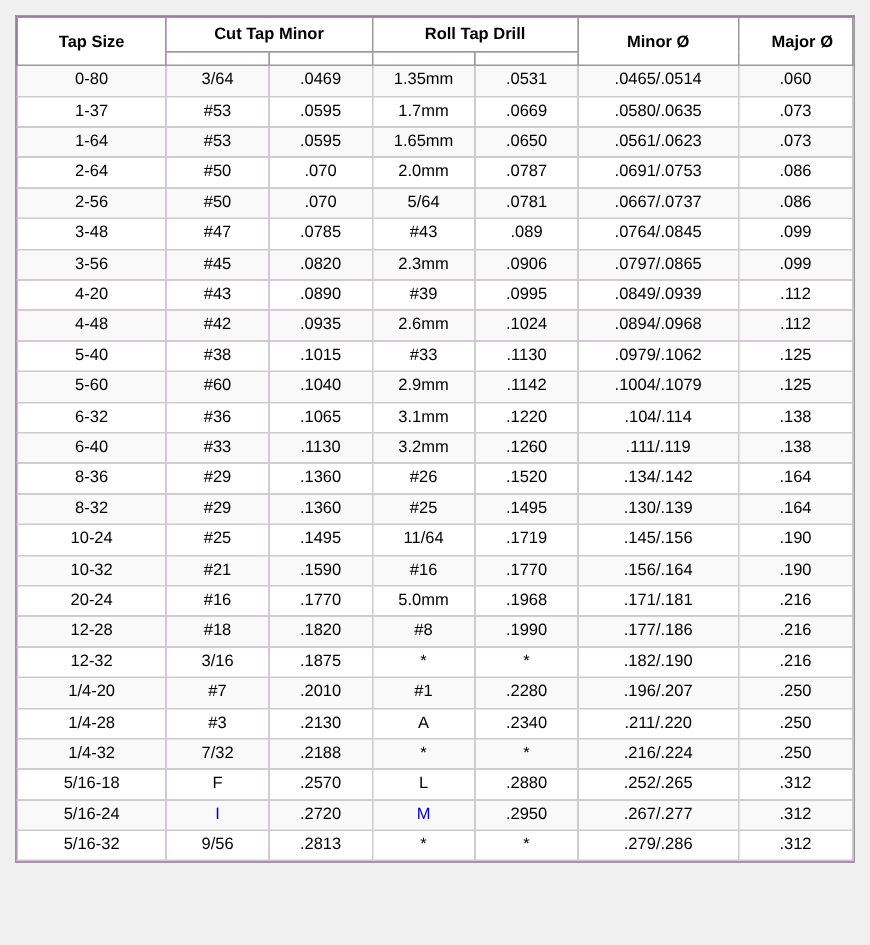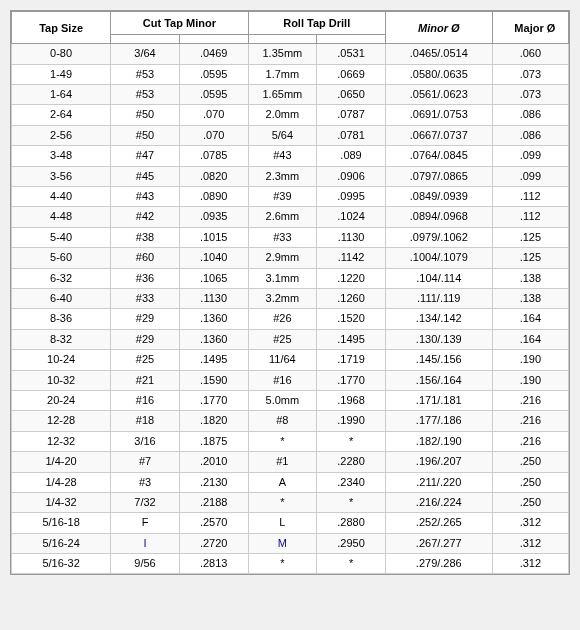--- a/index.html
+++ b/index.html
@@ -47,21 +47,21 @@
       background: #ffffff;
     }
     .blue-text {
       color: #0000cc;
     }
     .col-tapsize { width: 13%; }
     .col-cut1 { width: 9%; }
     .col-cut2 { width: 9%; }
     .col-roll1 { width: 9%; }
     .col-roll2 { width: 9%; }
-    .col-minor { width: 14%; font-weight: bold; font-style: italic; }
+    .col-minor { width: 14%; font-weight: bold; }
     .col-major { width: 10%; font-weight: bold; padding-left: 12px; }
   </style>
 </head>
 <body>
 
 <div class="table-container">
   <table>
     <thead>
       <tr>
         <th class="col-tapsize" rowspan="2">Tap Size</th>
@@ -81,21 +81,21 @@
     <tr>
           <td>0-80</td>
           <td>3/64</td>
           <td>.0469</td>
           <td>1.35mm</td>
           <td>.0531</td>
           <td>.0465/.0514</td>
           <td>.060</td>
         </tr>
         <tr>
-          <td>1-49</td>
+          <td>1-37</td>
           <td>#53</td>
           <td>.0595</td>
           <td>1.7mm</td>
           <td>.0669</td>
           <td>.0580/.0635</td>
           <td>.073</td>
         </tr>
         <tr>
           <td>1-64</td>
           <td>#53</td>
@@ -135,21 +135,21 @@
         <tr>
           <td>3-56</td>
           <td>#45</td>
           <td>.0820</td>
           <td>2.3mm</td>
           <td>.0906</td>
           <td>.0797/.0865</td>
           <td>.099</td>
         </tr>
         <tr>
-          <td>4-40</td>
+          <td>4-20</td>
           <td>#43</td>
           <td>.0890</td>
           <td>#39</td>
           <td>.0995</td>
           <td>.0849/.0939</td>
           <td>.112</td>
         </tr>
         <tr>
           <td>4-48</td>
           <td>#42</td>

